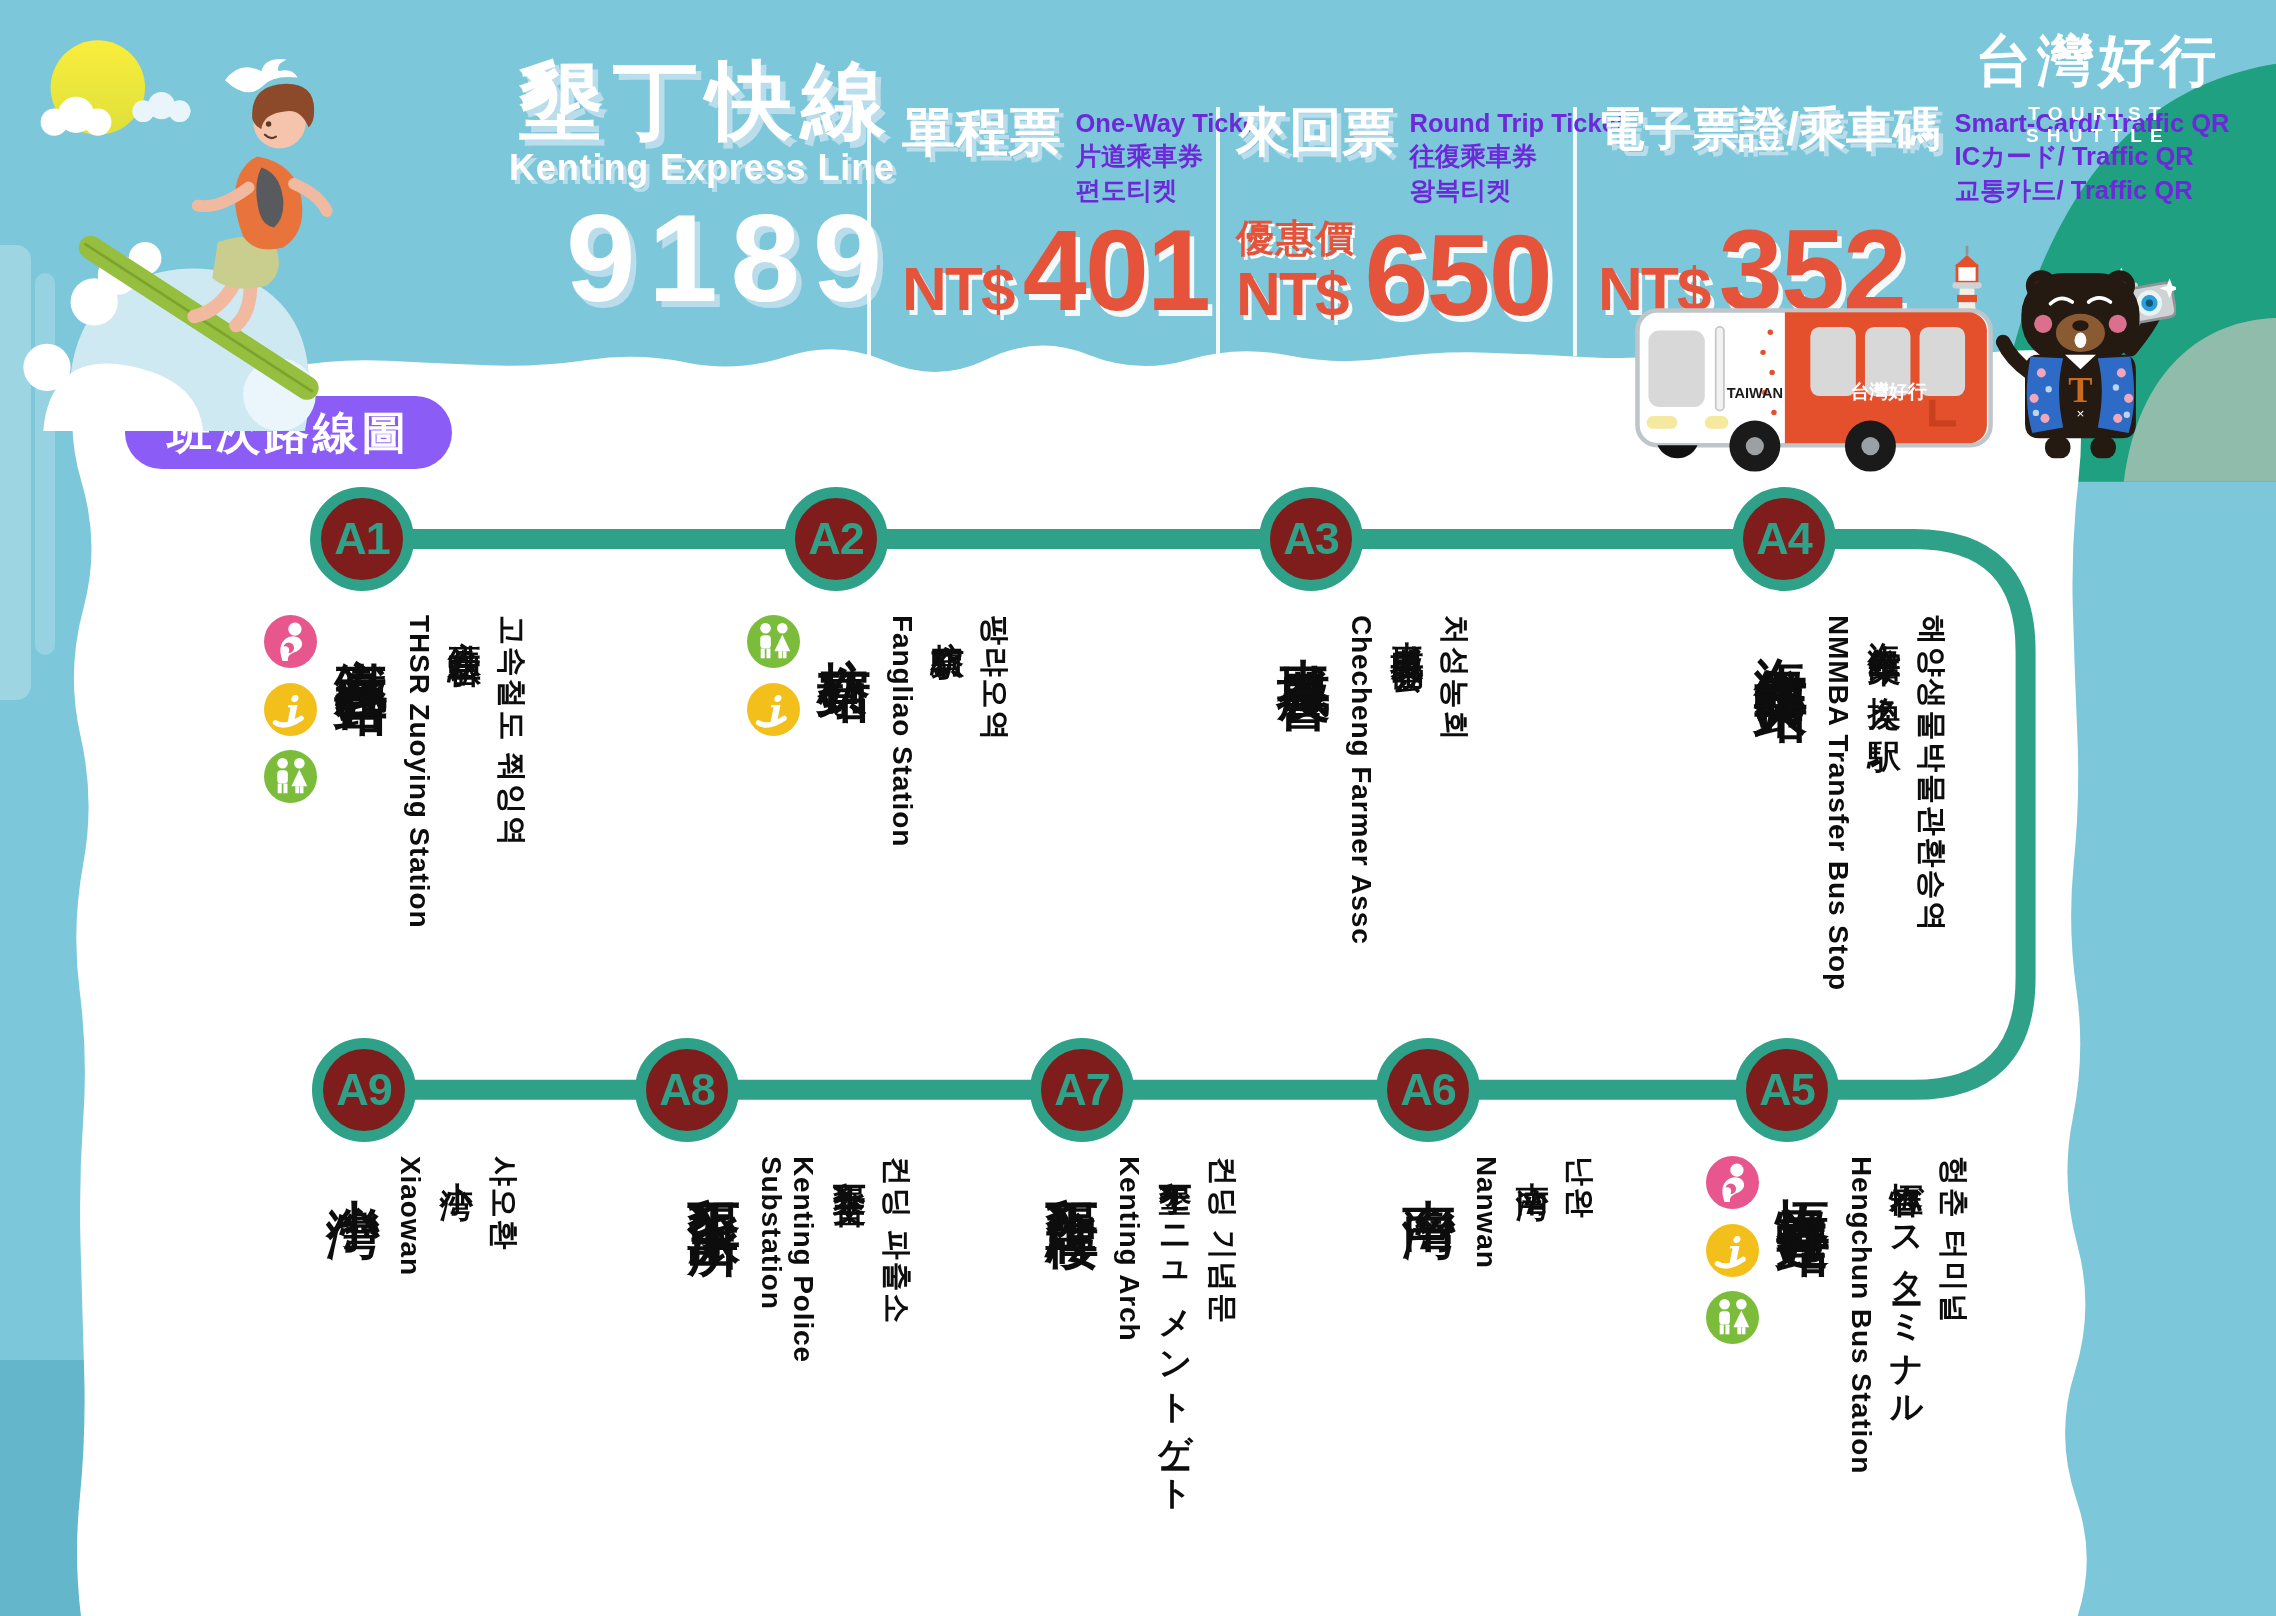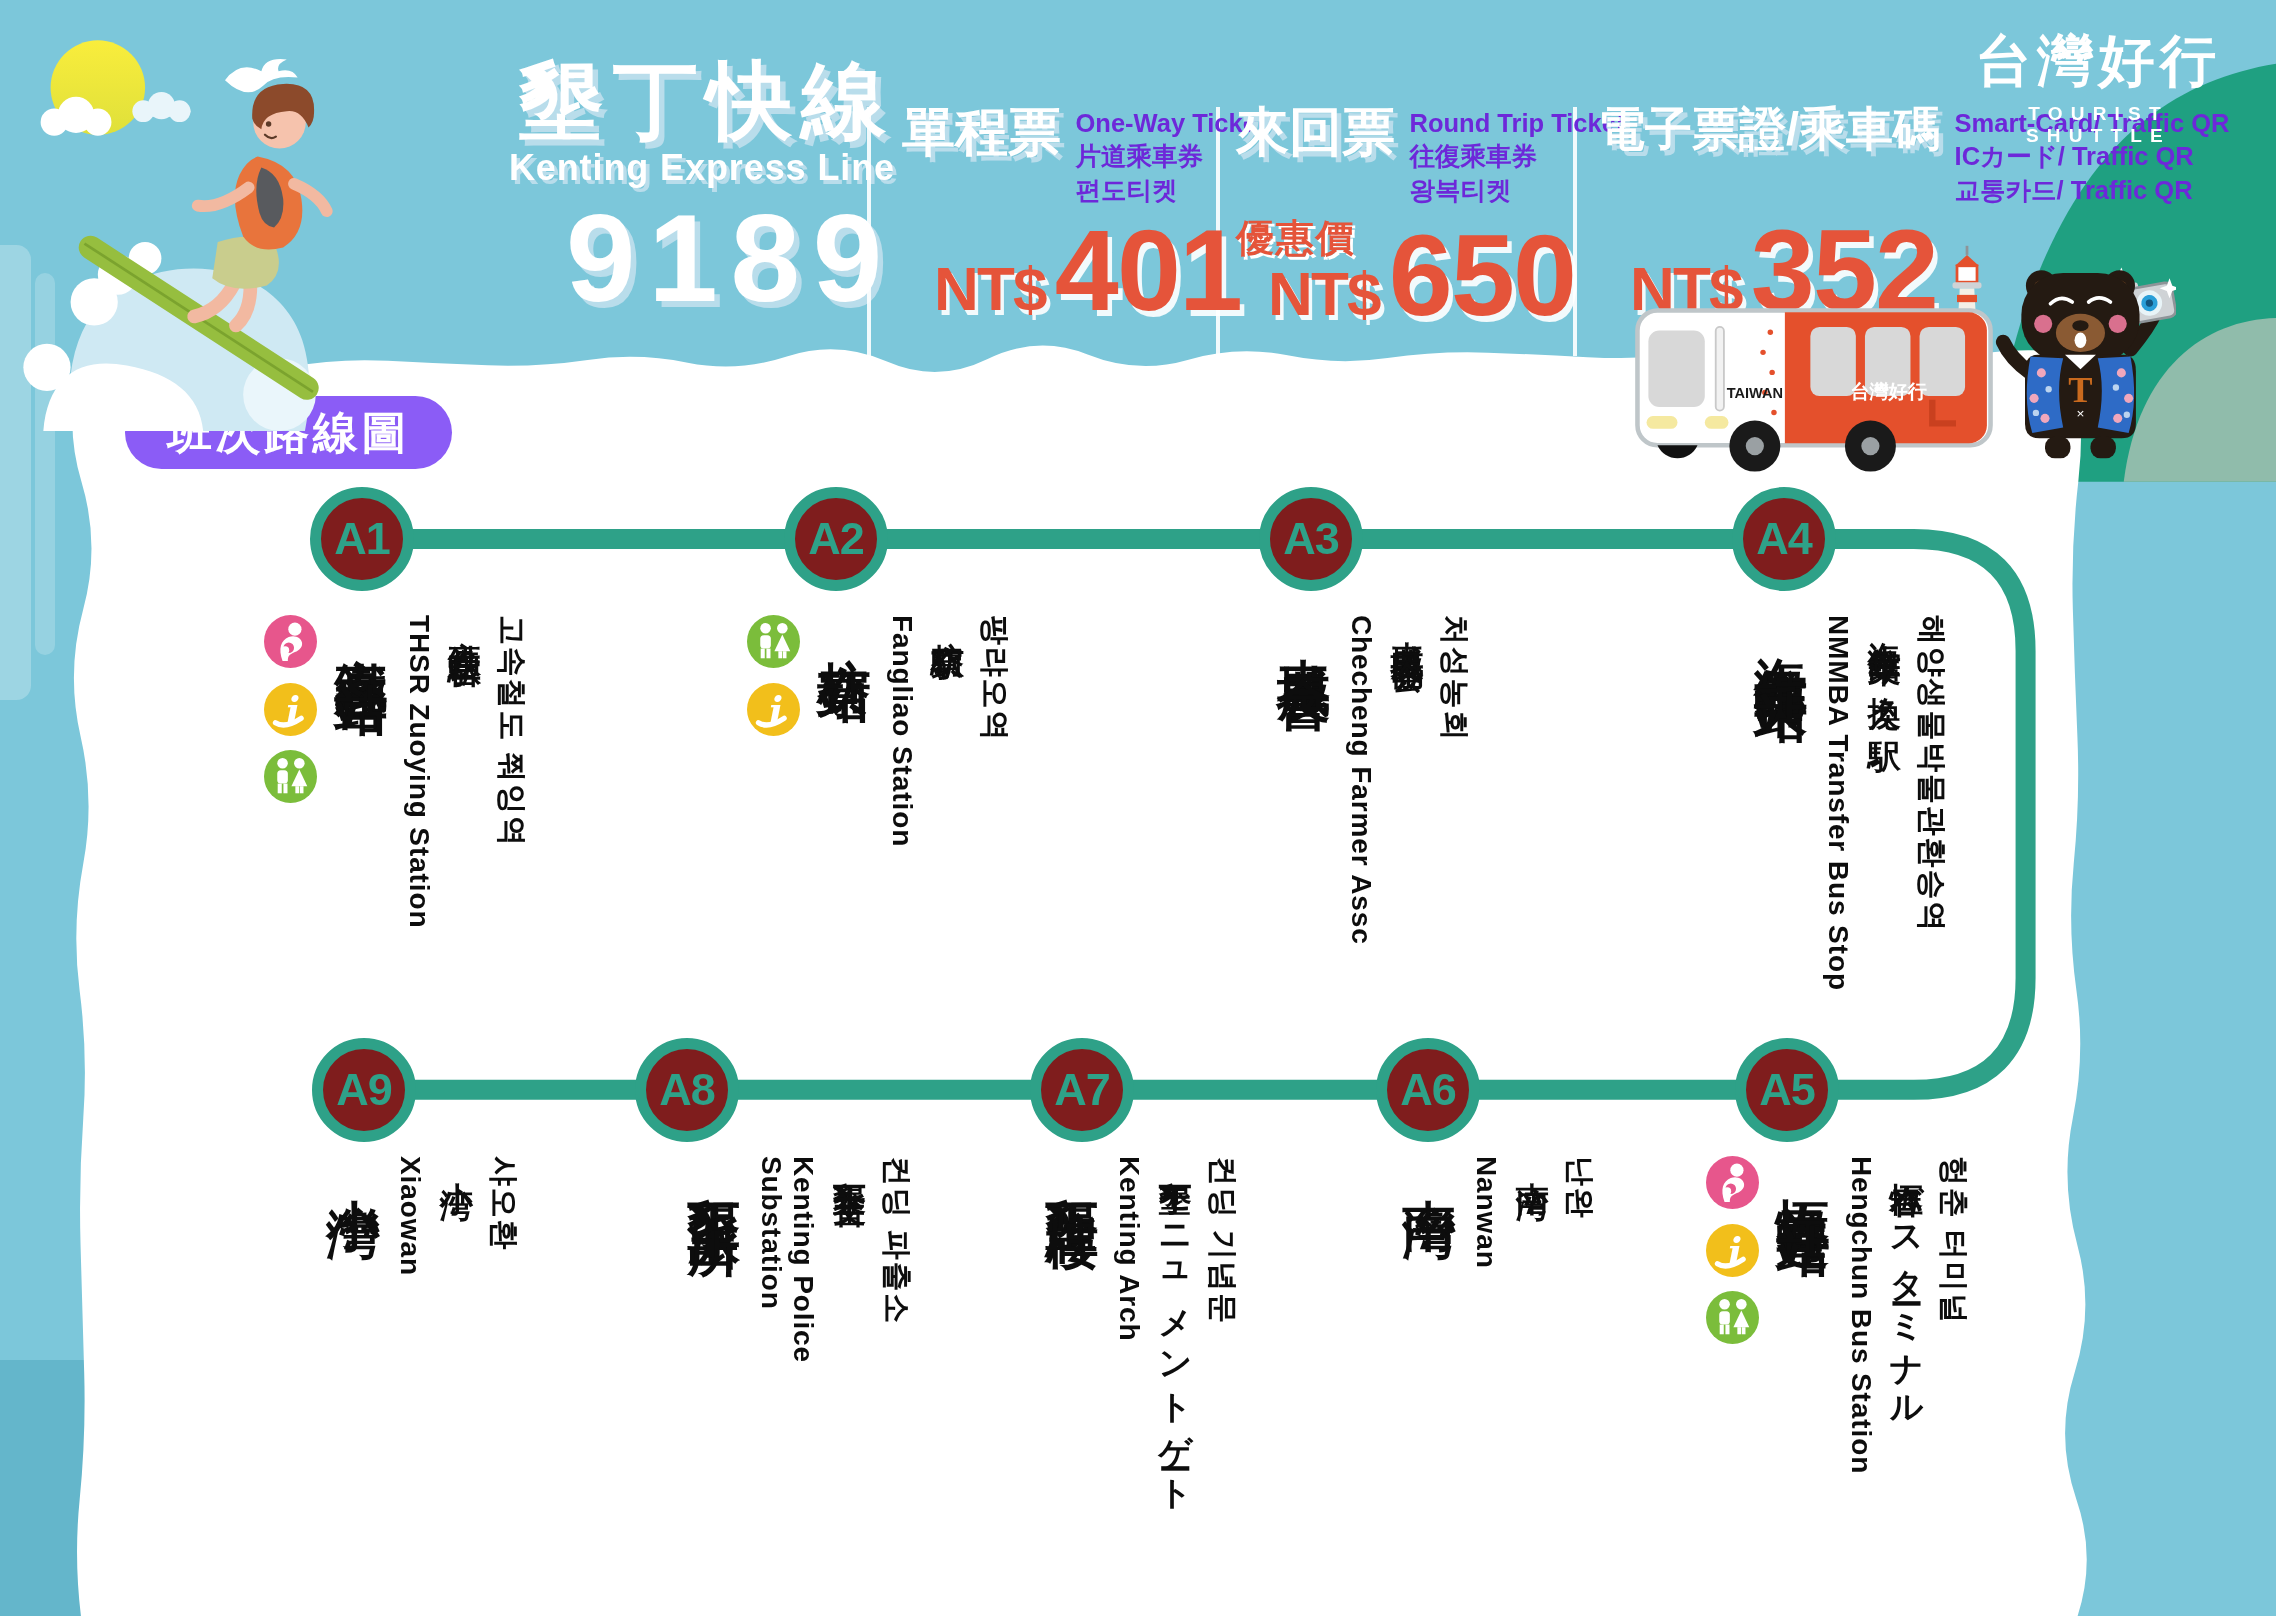--- a/index.html
+++ b/index.html
@@ -13,21 +13,21 @@
   .title-num{font-size:125px;font-weight:700;letter-spacing:12.7px;line-height:1.0;margin-top:5.5px;}
   .divider{width:3.6px;top:107px;height:249px;background:rgba(255,255,255,.9);}
   .ticket{top:105px;color:#fff;}
   .t-top{display:flex;align-items:flex-start;justify-content:space-between;}
   .t-label{font-size:53px;font-weight:700;line-height:1.0;text-shadow:4.5px 4.5px 0 #b9ddeb;white-space:nowrap;}
   .t-label--long{font-size:47px;}
   .t-desc{margin-left:14.5px;margin-top:1.8px;color:#6d28d9;font-size:25.5px;font-weight:700;line-height:1.32;white-space:nowrap;}
   .t-price{display:flex;align-items:flex-end;margin-top:18px;color:#e5543a;}
   .t-stack{display:flex;flex-direction:column;align-items:flex-start;}
   .t-promo{font-size:38px;font-weight:700;margin-bottom:3.6px;letter-spacing:1.8px;text-shadow:2.7px 2.7px 0 #fff;}
-  .t-cur{font-size:62px;font-weight:700;letter-spacing:-1.8px;line-height:.85;text-shadow:3.6px 4.5px 0 rgba(255,255,255,.9);margin-left:32px;}
+  .t-cur{font-size:62px;font-weight:700;letter-spacing:-1.8px;line-height:.85;text-shadow:3.6px 4.5px 0 rgba(255,255,255,.9);}
   .t-num{font-size:115px;font-weight:700;letter-spacing:-1.8px;line-height:.78;margin-left:9px;text-shadow:4.5px 5.5px 0 rgba(255,255,255,.9);}
   .logo{left:1955px;top:23.6px;width:287px;text-align:center;color:#fff;}
   .logo-zh{font-size:56px;font-weight:700;letter-spacing:5.5px;}
   .logo-en{font-size:19px;font-weight:700;letter-spacing:8.2px;margin-top:3.6px;}
   
   .badge{left:125px;top:396px;height:73px;padding:0 42px;background:#8b5cf6;border-radius:42px;
          color:#fff;font-size:45px;font-weight:700;line-height:73px;letter-spacing:3.6px;}
   .station-node{width:82px;height:82px;background:#7f1d1d;border:11px solid #2ea188;border-radius:50%;
                 display:flex;align-items:center;justify-content:center;z-index:6;}
   .stn-id{color:#2ea188;font-size:45px;font-weight:700;letter-spacing:-0.9px;}

